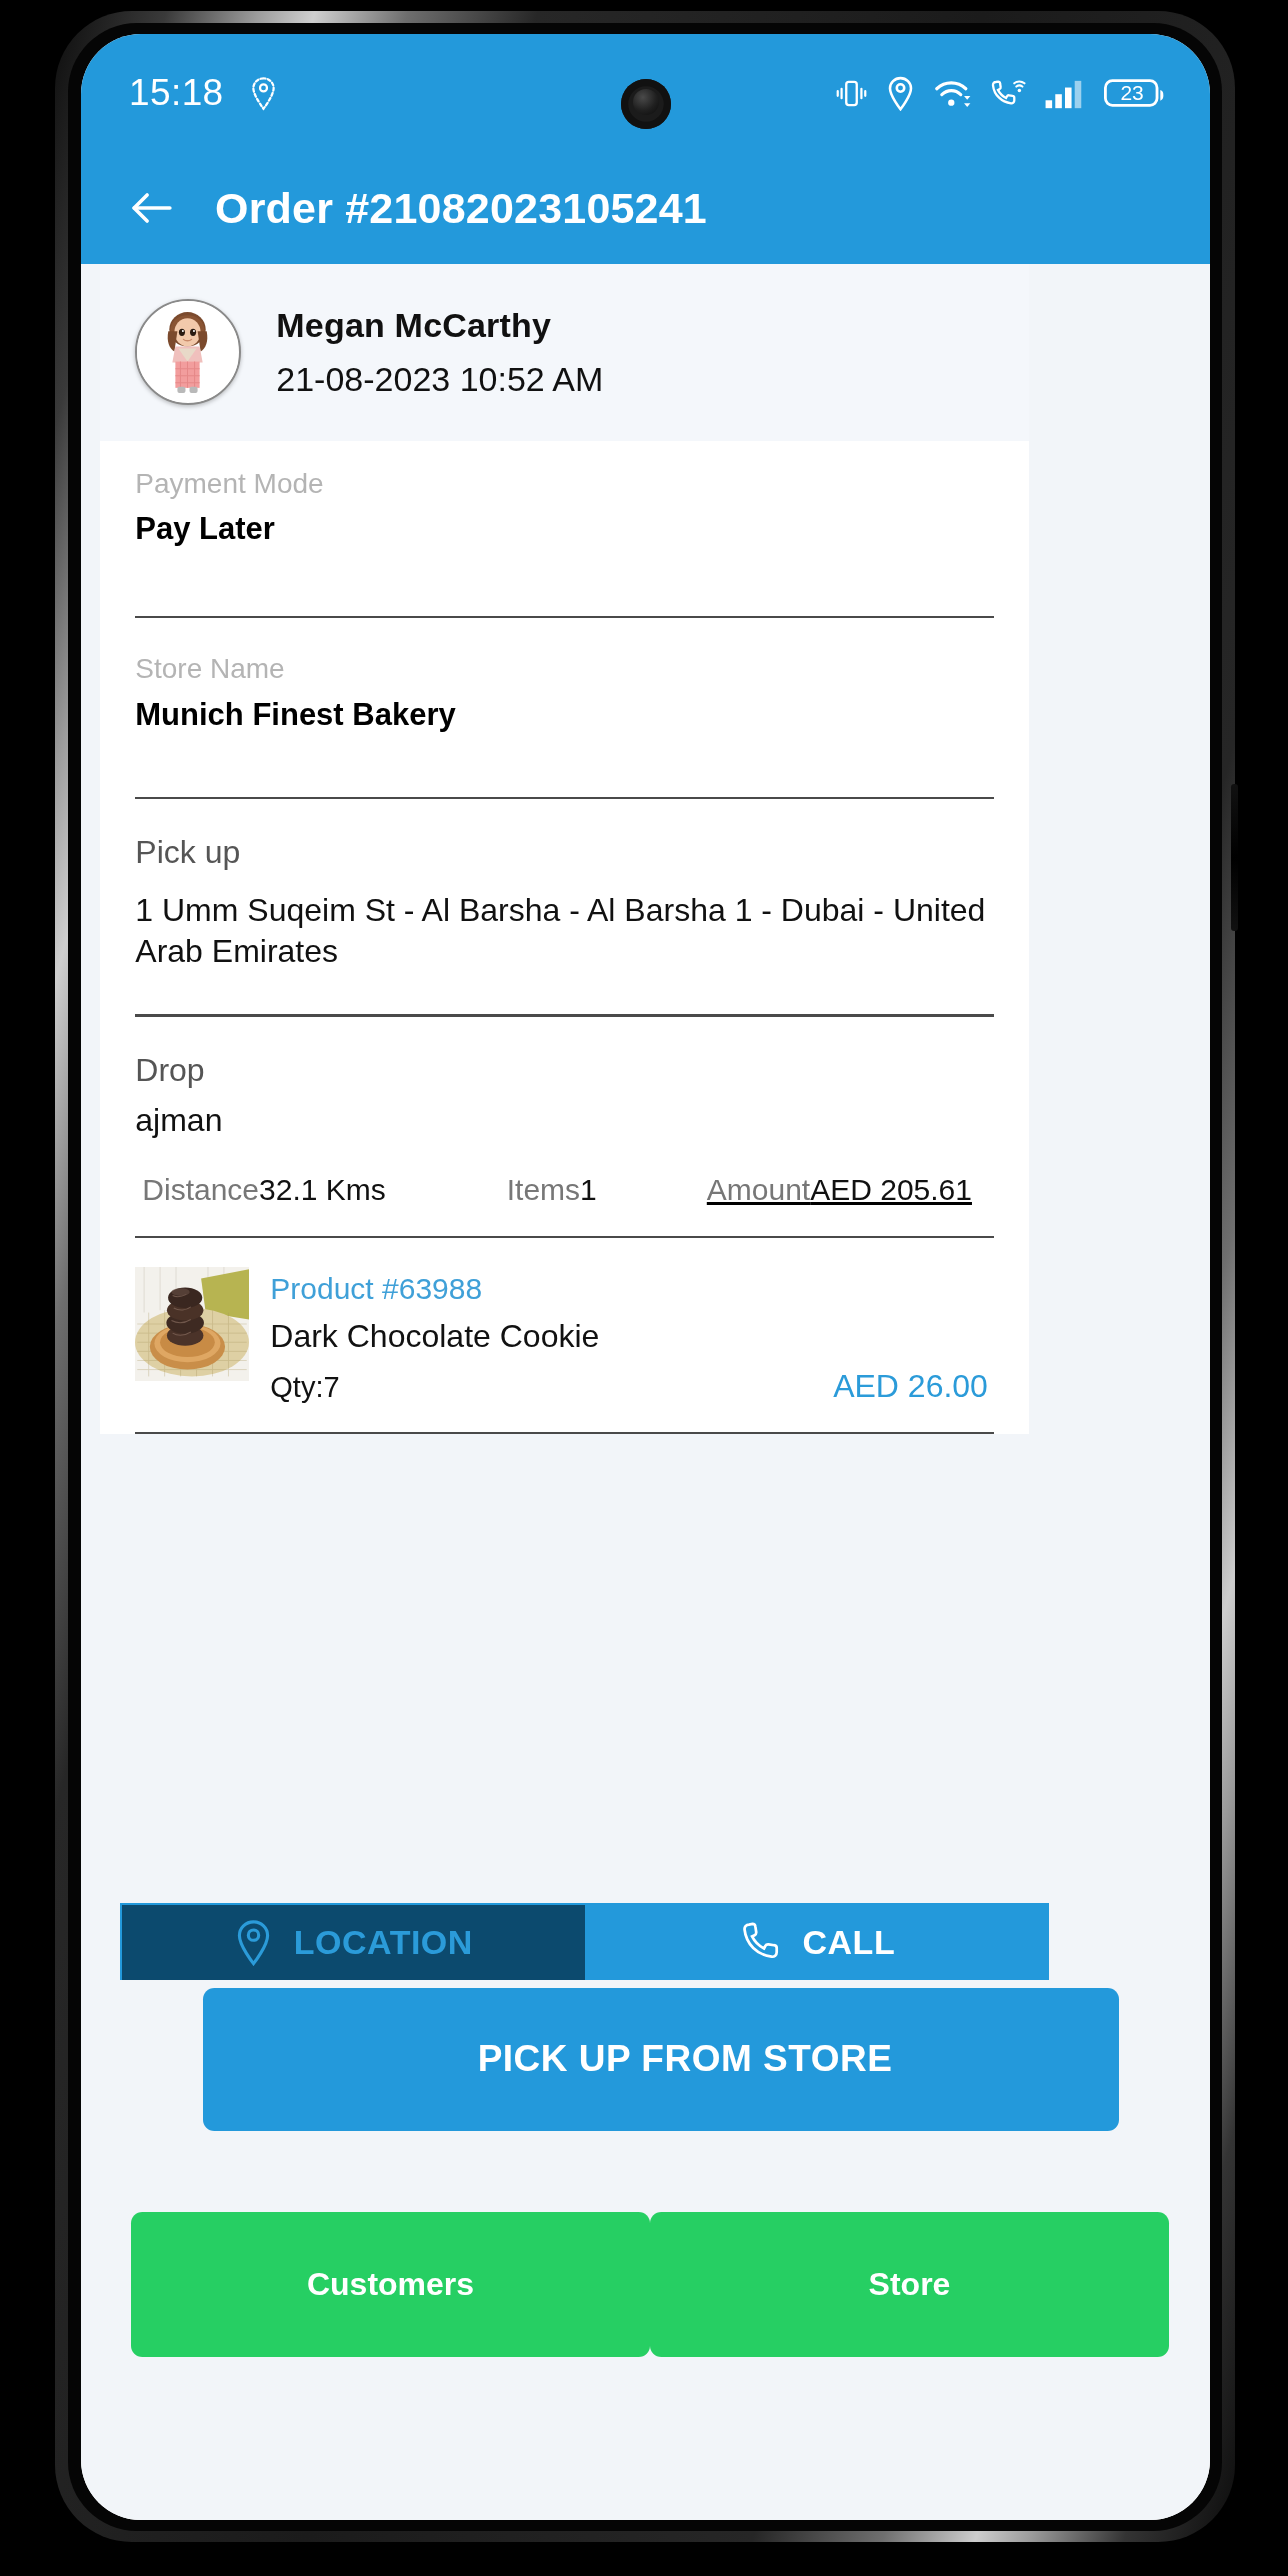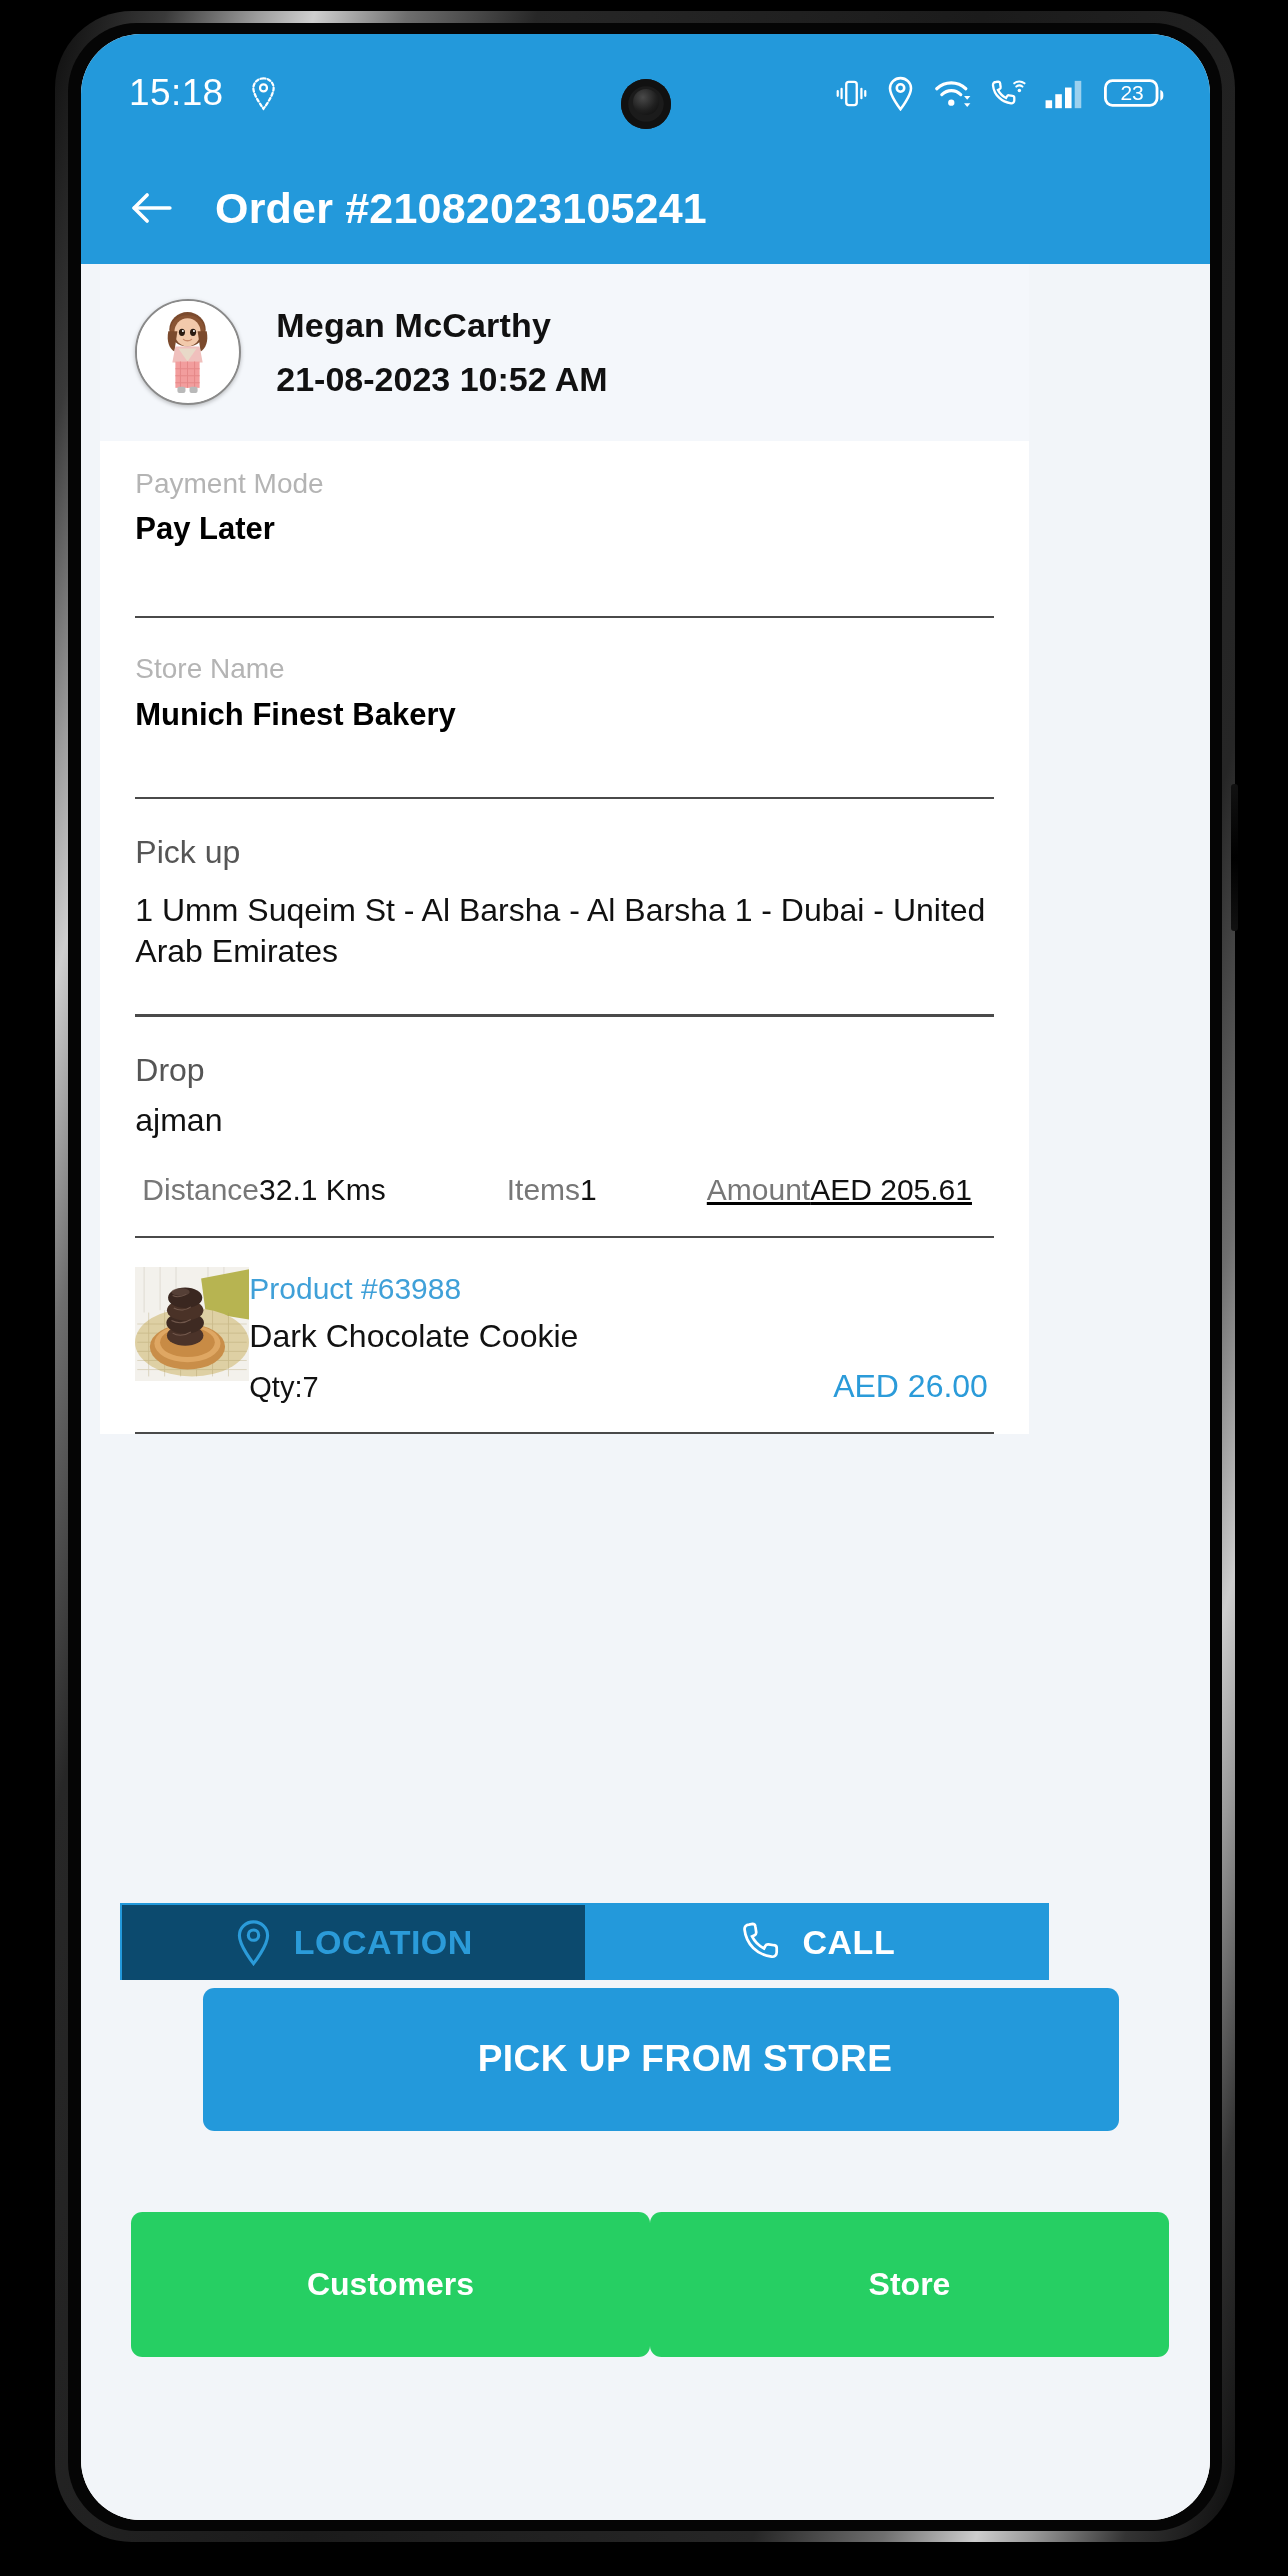--- a/index.html
+++ b/index.html
@@ -137,21 +137,21 @@
     border-radius: 50%;
     border: 2.4px solid #8a8a8a;
     background: #fff;
     flex: none;
     position: relative;
     overflow: hidden;
     box-shadow: 0 1.6px 4px rgba(0,0,0,.25);
   }
   #customer-text { margin-left: 35px; }
   #customer-name { font-size: 34px; font-weight: bold; color: #111; letter-spacing: 0.2px; }
-  #customer-date { font-size: 34px; color: #111; margin-top: 15px; font-weight: bold; }
+  #customer-date { font-size: 34px; color: #111; margin-top: 15px; }
 
   
   .field { padding: 27px 35px 0 35px; }
   .field-label { font-size: 28px; color: #b4b4b4; }
   .field-value { font-size: 31px; font-weight: bold; color: #000; margin-top: 11.3px; }
   .field-divider {
     margin: 27px 35px 0 35px;
     height: 2.4px;
     background: #4a4a4a;
   }
@@ -177,21 +177,21 @@
     display: flex;
     padding: 29px 35px 0 35px;
   }
   #product-thumb {
     width: 114px; height: 114px;
     flex: none;
     position: relative;
     overflow: hidden;
     background: #efe7d2;
   }
-  #product-info { flex: 1; padding-top: 4.8px; }
+  #product-info { margin-left: 21px; flex: 1; padding-top: 4.8px; }
   #product-id { font-size: 30px; color: #3fa0d8; }
   #product-name { font-size: 32px; color: #111; margin-top: 11.3px; }
   #product-bottom {
     display: flex;
     align-items: baseline;
     margin-top: 13px;
   }
   #product-qty { font-size: 29px; color: #111; }
   #product-price { font-size: 32px; color: #2b9bd9; margin-left: auto; padding-right: 6.4px; }
 

